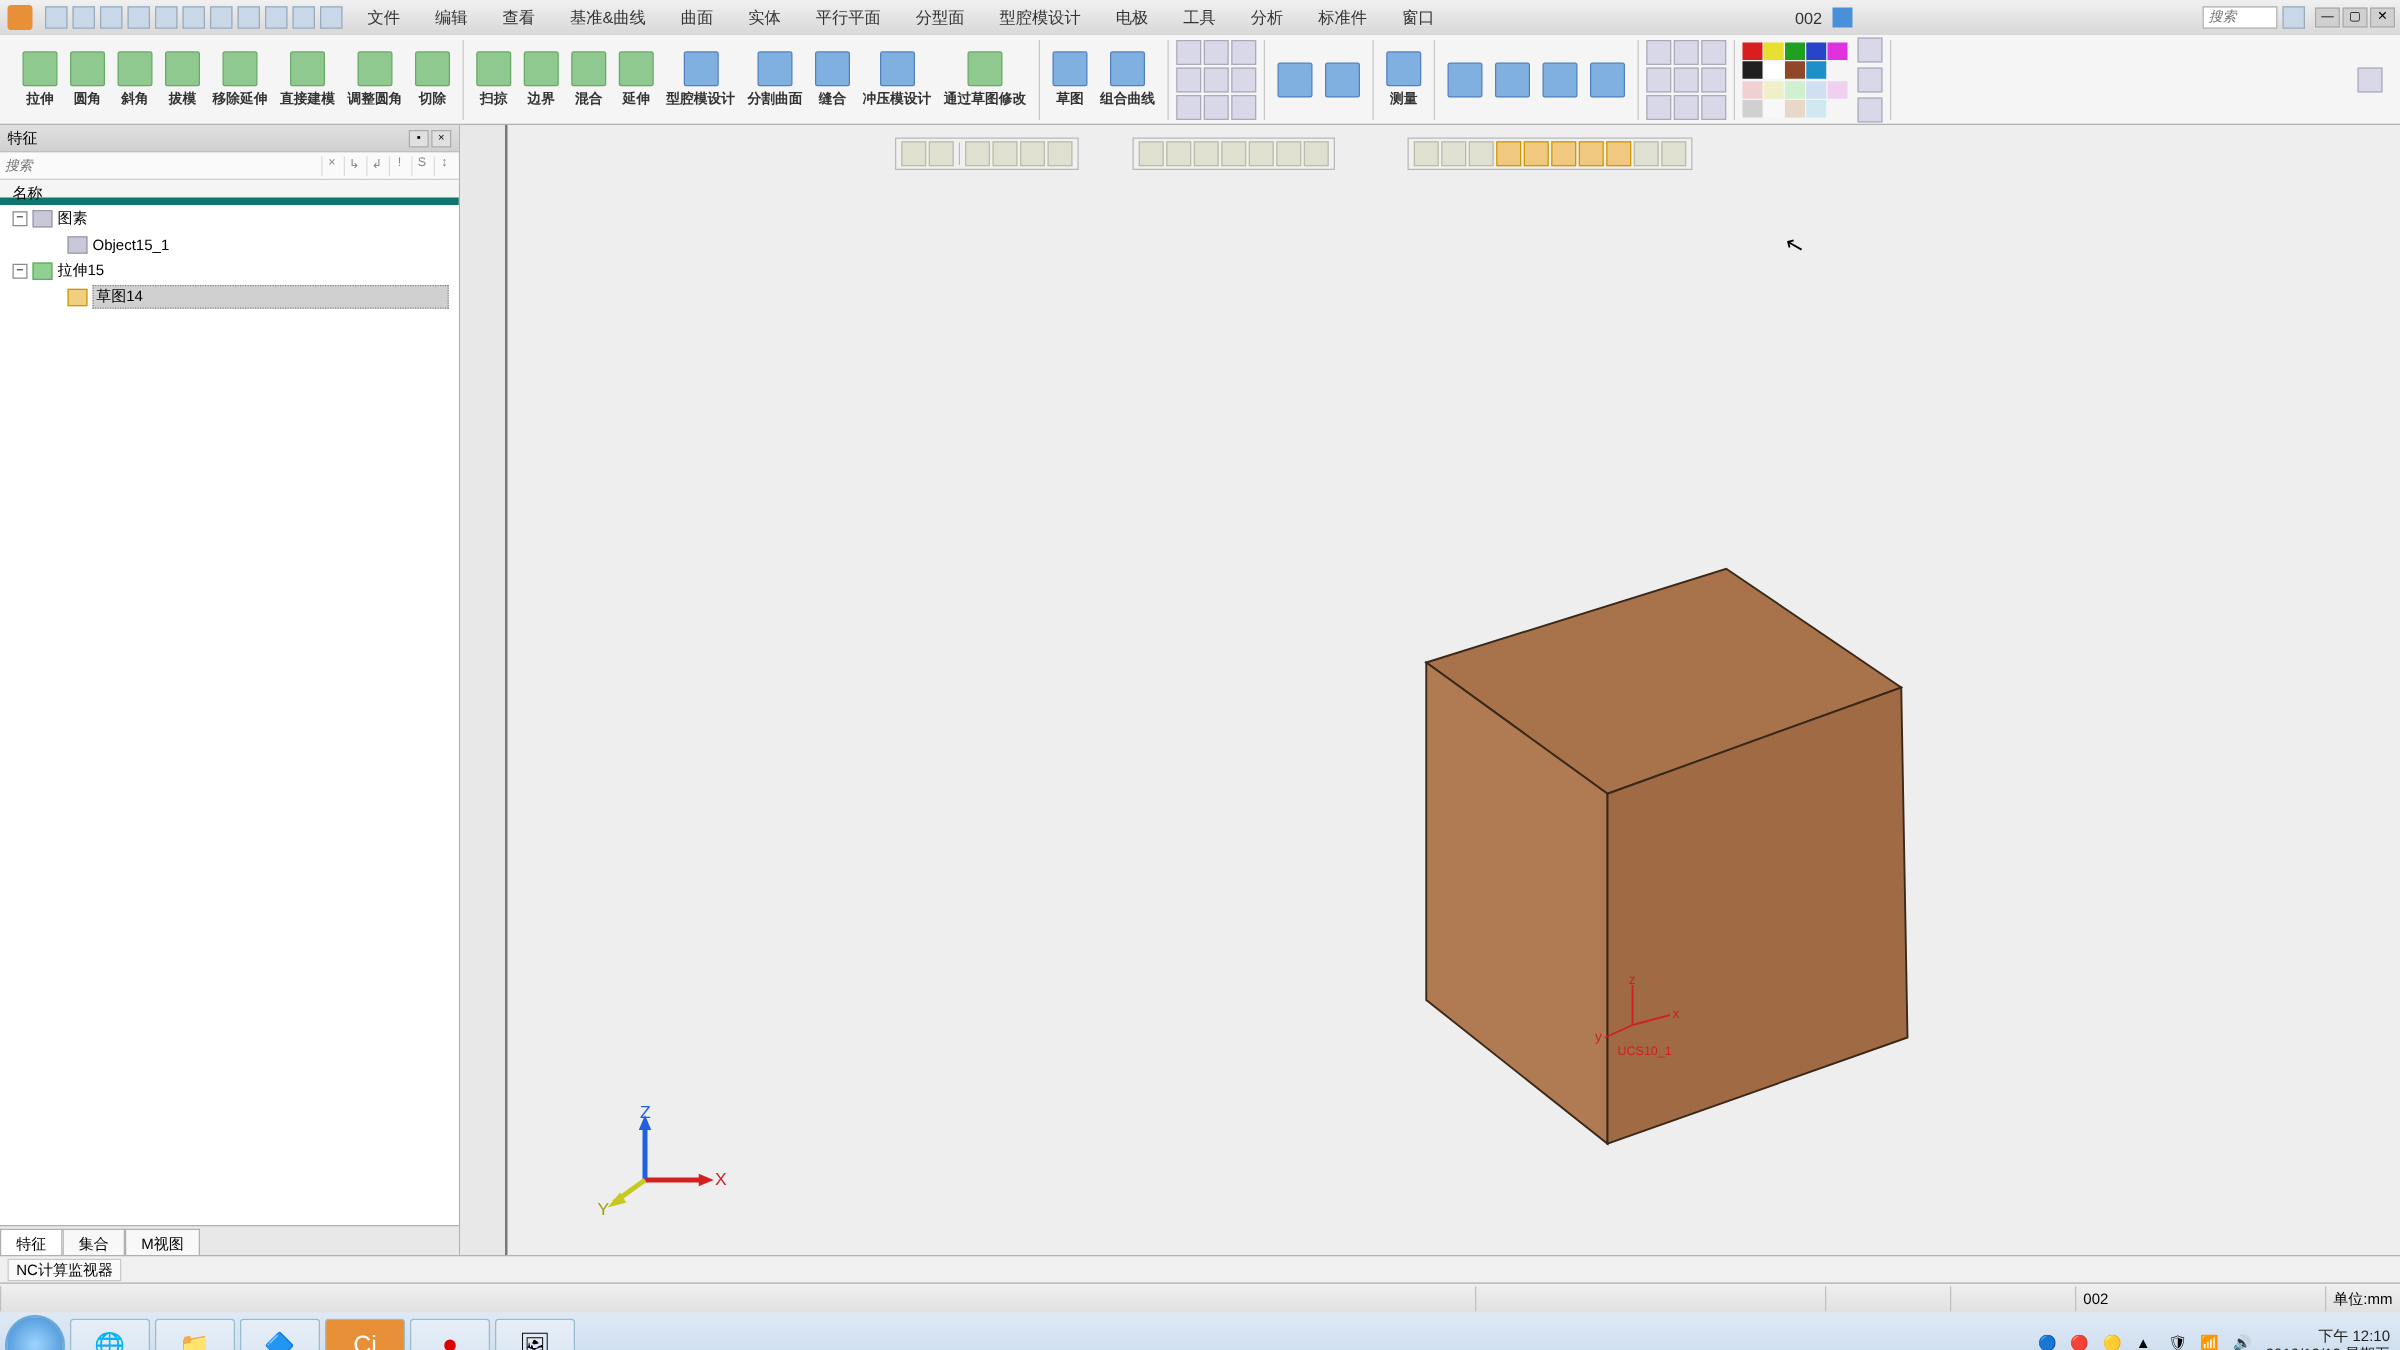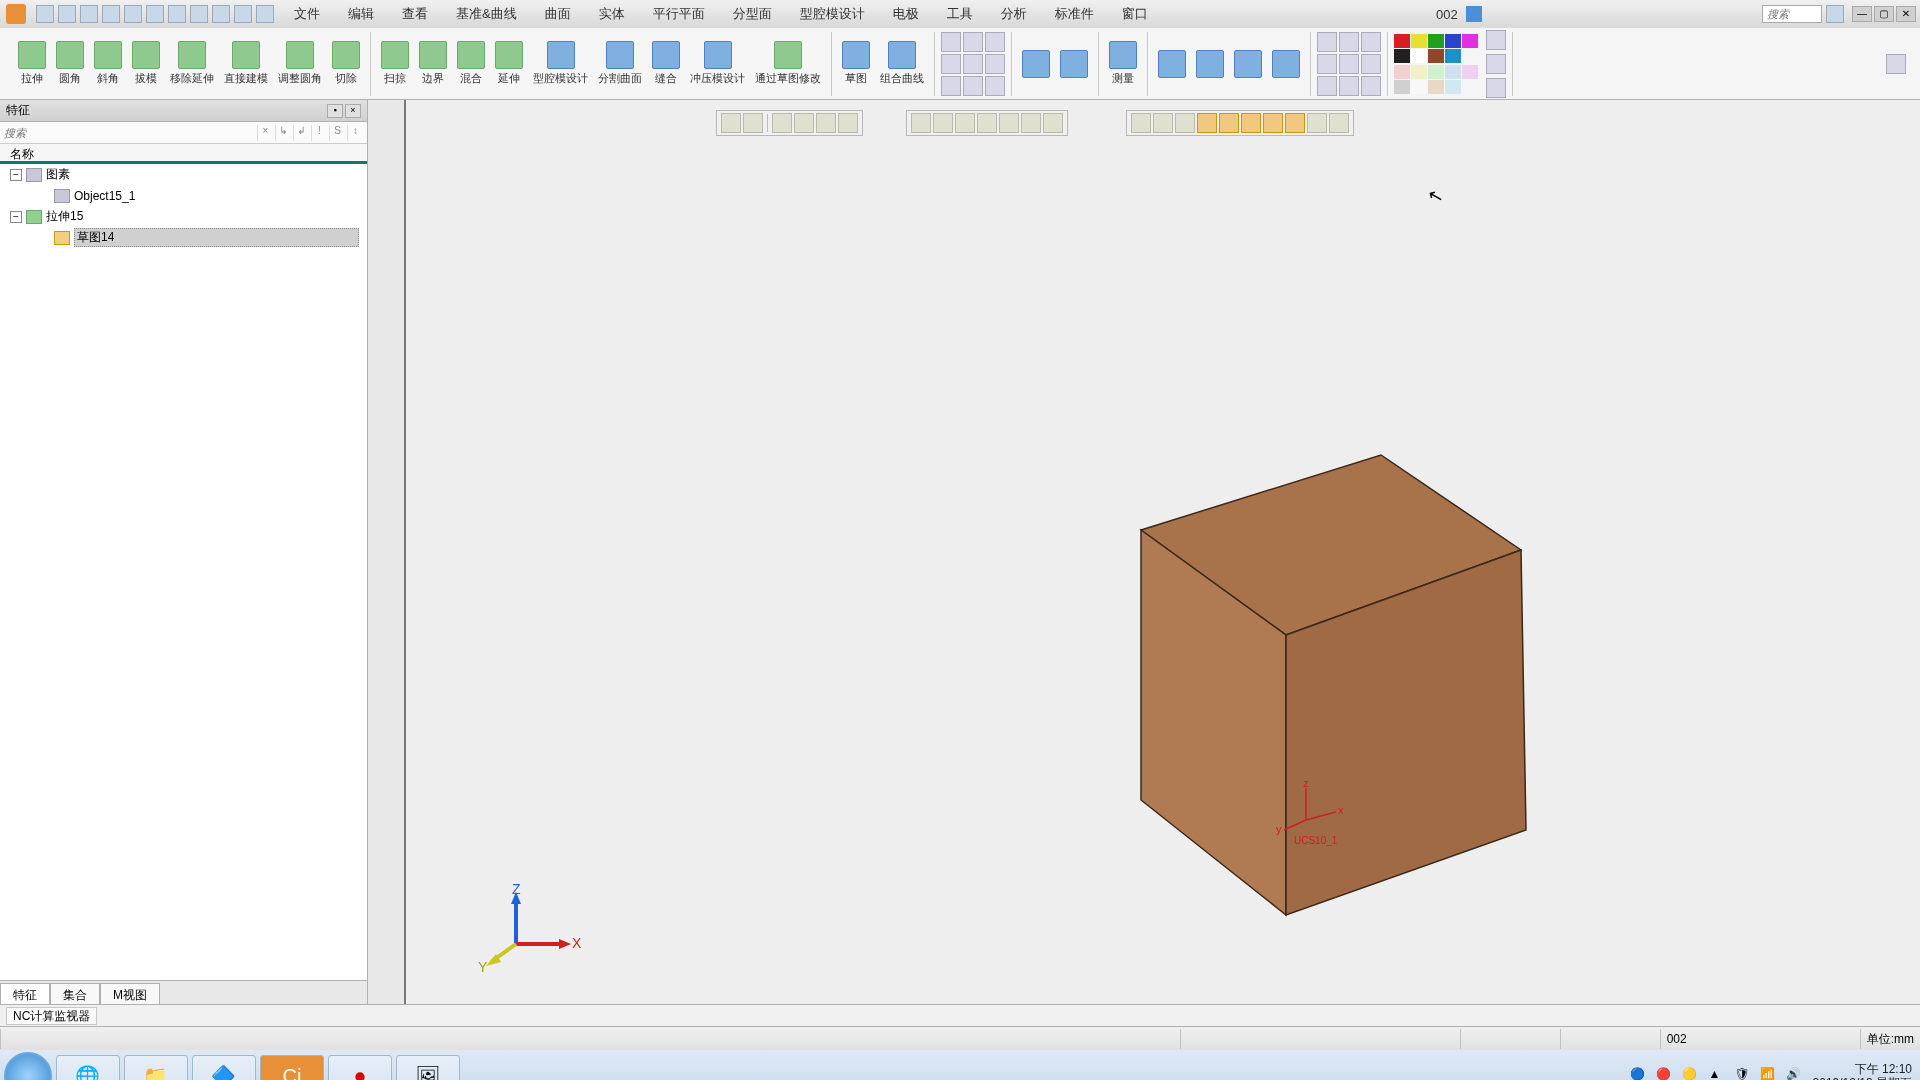--- a/index.html
+++ b/index.html
@@ -12,40 +12,40 @@
 .titlebar .menus { display: flex; gap: 12px; margin-left: 12px; }
 .titlebar .menu { padding: 4px 8px; color: #333; cursor: pointer; font-size: 13px; }
 .titlebar .title-center { flex: 1; text-align: center; color: #333; font-size: 13px; display:flex; align-items:center; justify-content:center; gap:8px;}
 .titlebar .doc-icon { width: 16px; height: 16px; background: #4a90d9; display: inline-block; }
 .titlebar .searchbox { width: 60px; height: 18px; border: 1px solid #aaa; background: #fff; font-size: 11px; font-style: italic; color: #888; padding-left: 4px; }
 .titlebar .win-btns { display: flex; gap: 2px; margin-left: 8px; margin-right: 4px; }
 .titlebar .win-btn { width: 20px; height: 16px; background: #d0d0d0; border: 1px solid #aaa; font-size: 10px; text-align:center; line-height:14px;}
 
 .ribbon { height: 72px; background: #f5f5f5; border-bottom: 1px solid #b0b0b0; display: flex; align-items: center; padding: 2px 8px; gap: 0; }
 .ribbon-group { display: flex; flex-direction: row; gap: 2px; border-right: 1px solid #c8c8c8; padding: 0 6px; height: 64px; align-items: center; }
-.ribbon-item { display: flex; flex-direction: column; align-items: center; gap: 2px; padding: 2px 4px; cursor: pointer; }
+.ribbon-item { display: flex; flex-direction: column; align-items: center; gap: 2px; padding: 2px 4px; cursor: pointer; font-weight: bold; }
 .ribbon-item .icon { width: 28px; height: 28px; background: #8fc98f; border: 1px solid #6a6; display: inline-block; border-radius: 2px; }
 .ribbon-item .icon.orange { background: #e8a058; border-color: #b87030; }
 .ribbon-item .icon.blue { background: #80b0e0; border-color: #5080c0; }
 .ribbon-item .label { font-size: 11px; color: #333; white-space: nowrap; }
 .ribbon-small-grid { display: grid; grid-template-columns: repeat(3, 20px); grid-template-rows: repeat(3, 20px); gap: 2px; }
 .ribbon-small { width: 20px; height: 20px; background: #d8d8e8; border: 1px solid #aab; }
 .color-grid { display: grid; grid-template-columns: repeat(5, 16px); gap: 1px; }
 .color-sw { width: 16px; height: 14px; }
 
 .main { display: flex; height: calc(1080px - 28px - 72px - 24px - 52px); gap: 36px; }
 
 .sidebar { width: 368px; background: #f0f0f0; border-right: 1px solid #b0b0b0; display: flex; flex-direction: column; }
 .panel-header { height: 22px; background: linear-gradient(#e0e0e0, #d0d0d0); border-bottom: 1px solid #b0b0b0; display: flex; align-items: center; padding: 0 6px; font-size: 12px; }
 .panel-header .spacer { flex: 1; }
 .panel-header .mini-btn { width: 16px; height: 14px; background: #e0e0e0; border: 1px solid #aaa; margin-left: 2px; font-size:9px; text-align:center;}
 .panel-search { height: 22px; display: flex; align-items: center; border-bottom: 1px solid #ccc; padding: 0 4px; background:#fafafa;}
 .panel-search input { flex: 1; border: none; background: transparent; font-style: italic; color: #888; font-size: 11px; outline:none;}
 .panel-search .sb { width: 16px; height: 16px; margin-left: 2px; color:#888; font-size:10px; text-align:center; border-left:1px solid #ddd;}
-.panel-colhdr { height: 20px; background: #f5f5f5; border-bottom: 3px solid #0f766e; padding-left: 10px; font-size: 12px; line-height: 20px; }
+.panel-colhdr { height: 20px; background: #f5f5f5; border-bottom: 6px solid #0f766e; padding-left: 10px; font-size: 12px; line-height: 20px; }
 .tree { flex: 1; background: #fff; overflow: auto; }
 .tree-row { display: flex; align-items: center; height: 21px; font-size: 12px; padding-left: 10px; gap: 4px; }
 .tree-row.level2 { padding-left: 54px; }
 .tree-row.level2.selected .node-label { background: #d0d0d0; border: 1px dotted #888; padding:0 2px; flex:1; margin-right:8px;}
 .exp { width: 12px; height: 12px; border: 1px solid #888; font-size: 10px; line-height: 10px; text-align: center; background: #fff; }
 .tree-icon { width: 16px; height: 14px; background: #c8c8d8; border: 1px solid #99a; }
 .tree-icon.green { background: #90d090; border-color:#6a6; }
 .tree-icon.sketch { background: #f0d080; border-color:#c90; }
 .bottom-tabs { display: flex; border-top: 1px solid #b0b0b0; background: #e8e8e8; height: 24px; }
 .bottom-tab { padding: 3px 12px; border: 1px solid #b0b0b0; border-bottom: none; background: #f8f8f8; font-size: 12px; cursor: pointer; margin-top:2px; }

